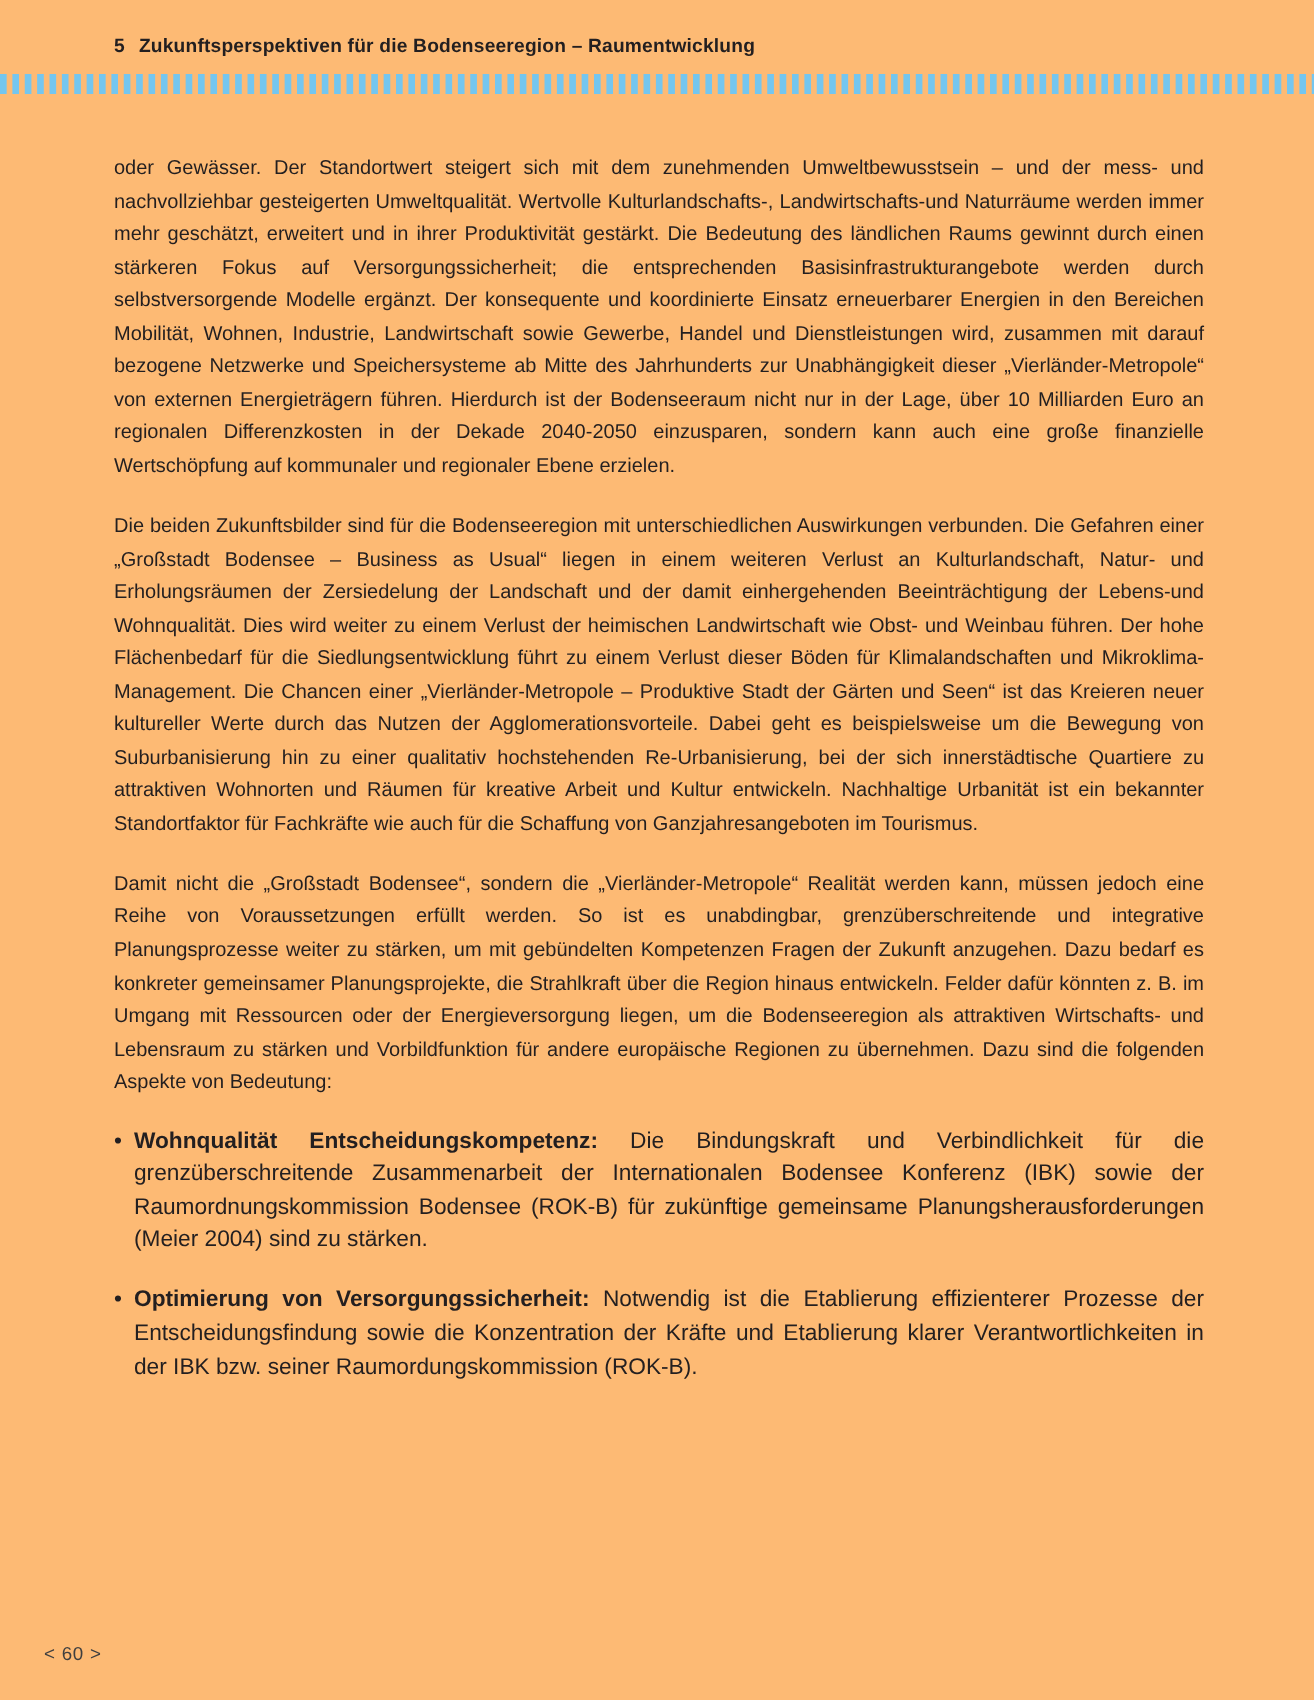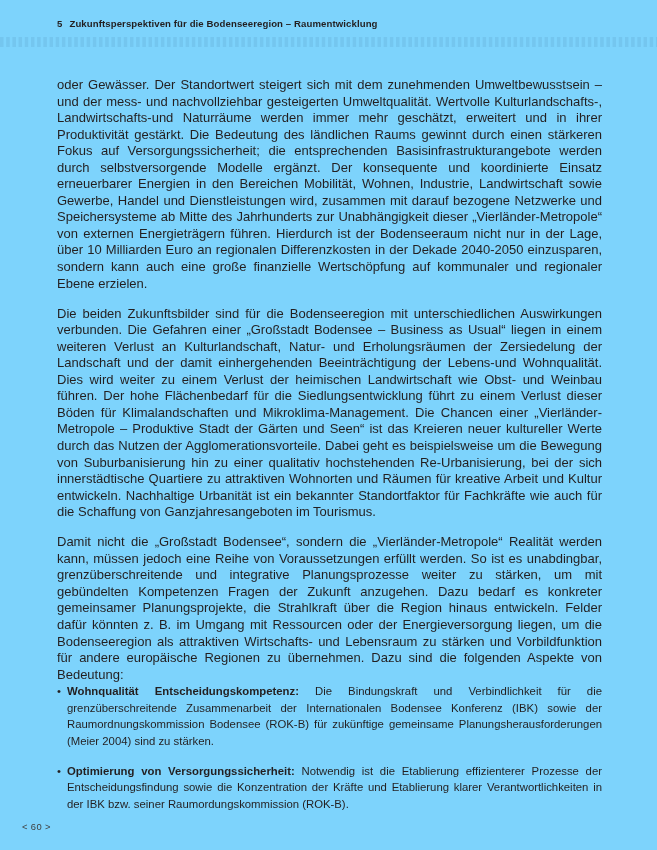--- a/index.html
+++ b/index.html
@@ -16,21 +16,21 @@
     font-family: "Liberation Sans", sans-serif;
     color: #231f20;
     -webkit-font-smoothing: antialiased;
   }
 
   .page {
     position: absolute;
     inset: 0;
     width: 657px;
     height: 850px;
-    background: #7dd3fc;
+    background: #fdba74;
   }
 
   
   .running-head {
     position: absolute;
     left: 57px;
     top: 18px;
     width: 560px;
     font-size: 9.6px;
     font-weight: bold;
@@ -61,28 +61,28 @@
   
   .content {
     position: absolute;
     left: 57px;
     top: 77px;
     width: 545px;
   }
 
   p.body {
     margin: 0 0 13.5px 0;
-    font-size: 13px;
+    font-size: 10px;
     line-height: 16.55px;
     text-align: justify;
     text-justify: inter-word;
     hyphens: manual;
     color: #231f20;
   }
-  p.body:last-of-type { margin-bottom: 0; }
+  p.body:last-of-type { margin-bottom: 12px; }
 
   .bullet-list {
     margin: 0;
     padding: 0;
     list-style: none;
   }
   .bullet-list li {
     position: relative;
     padding-left: 10px;
     margin-bottom: 13.5px;

